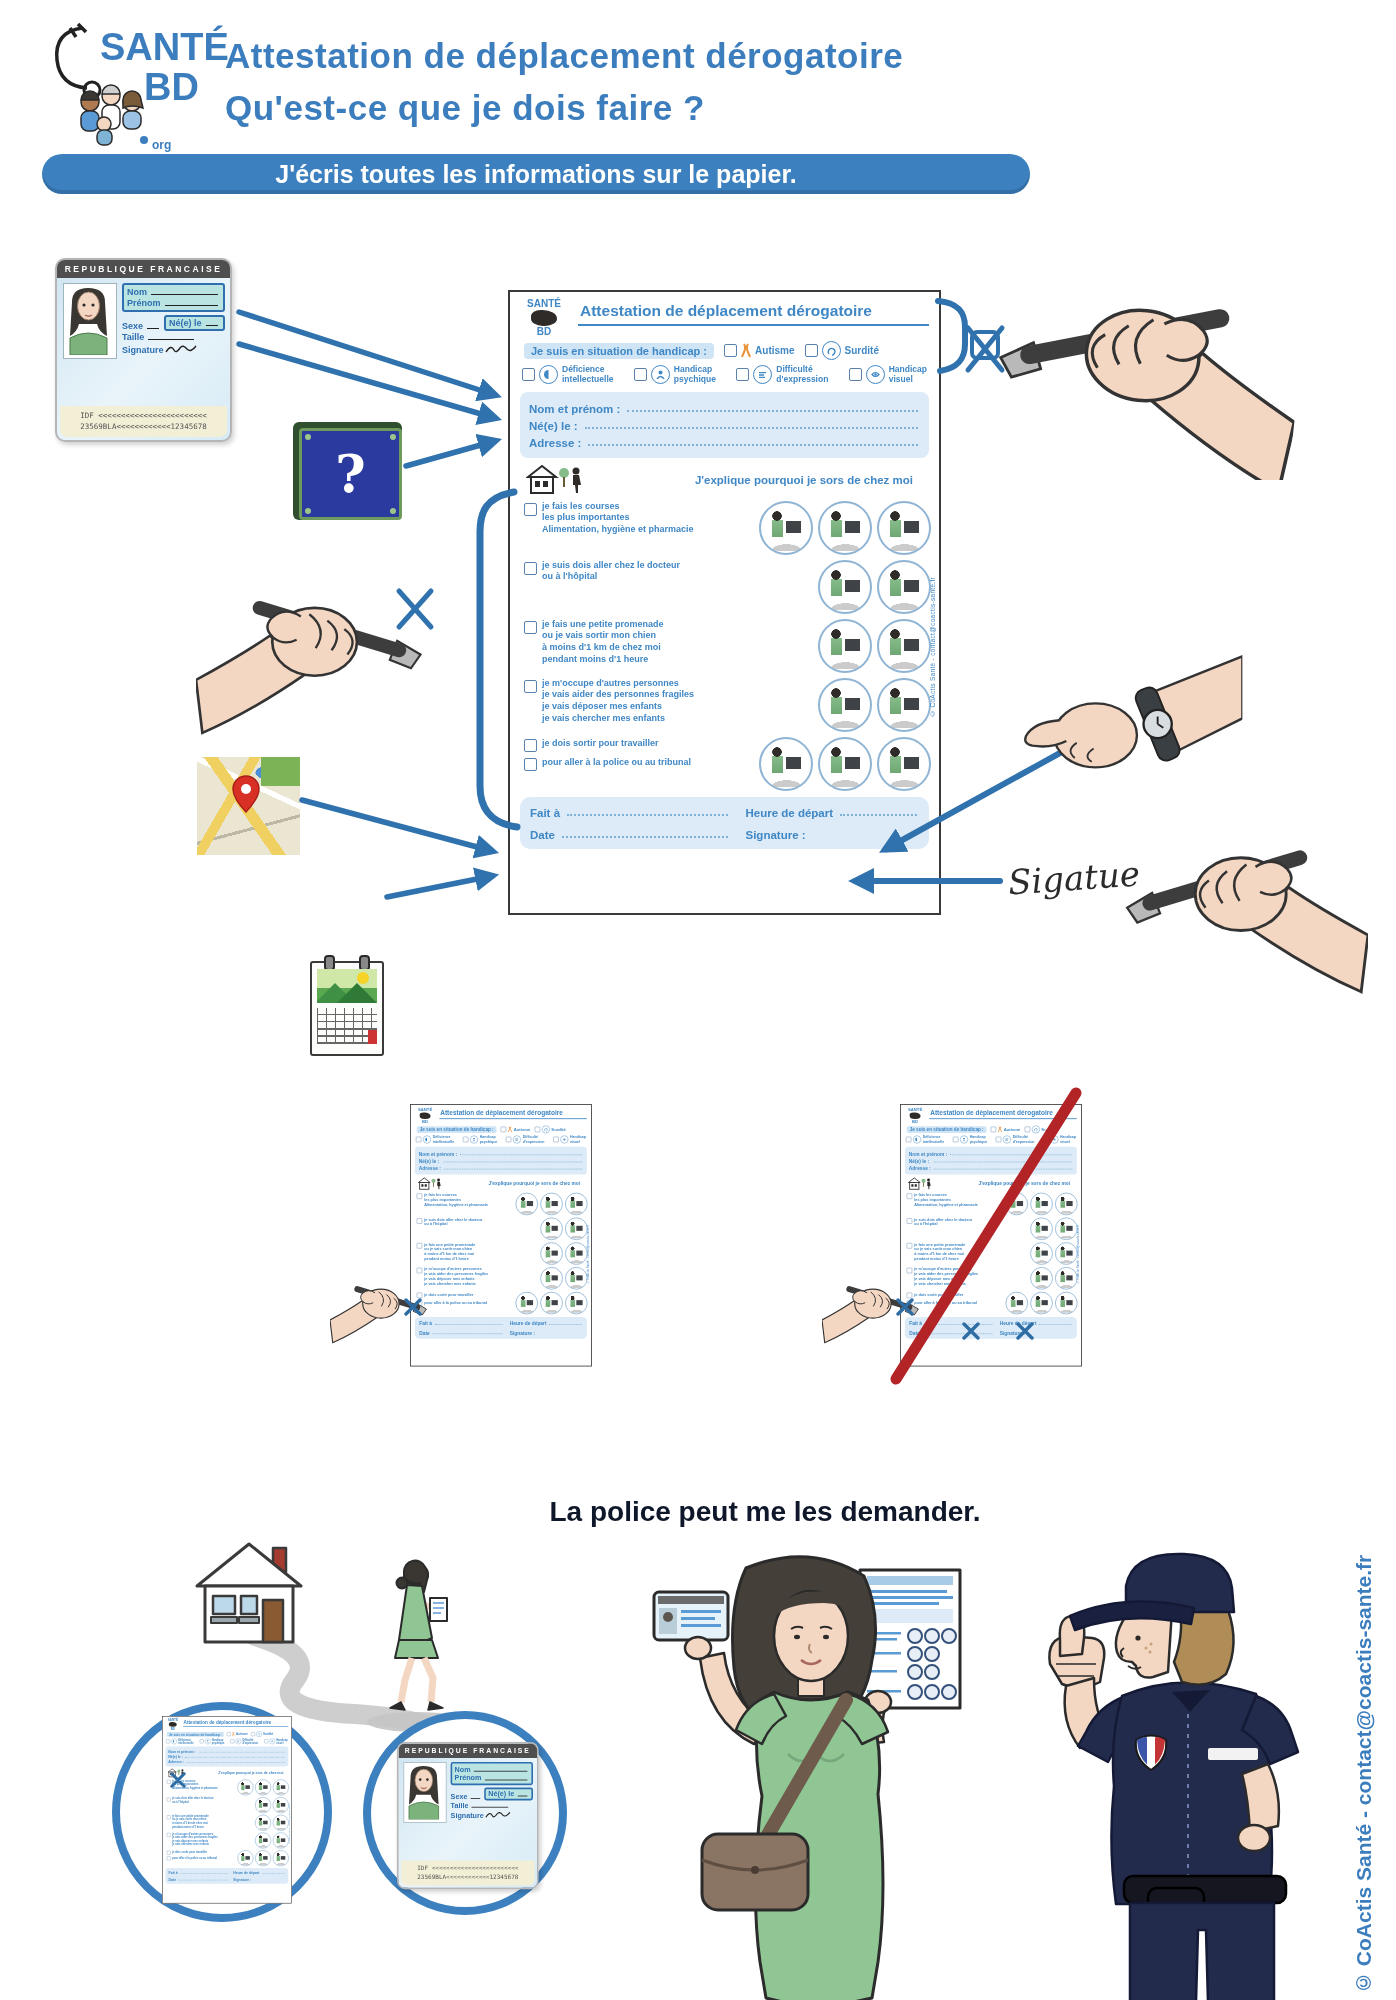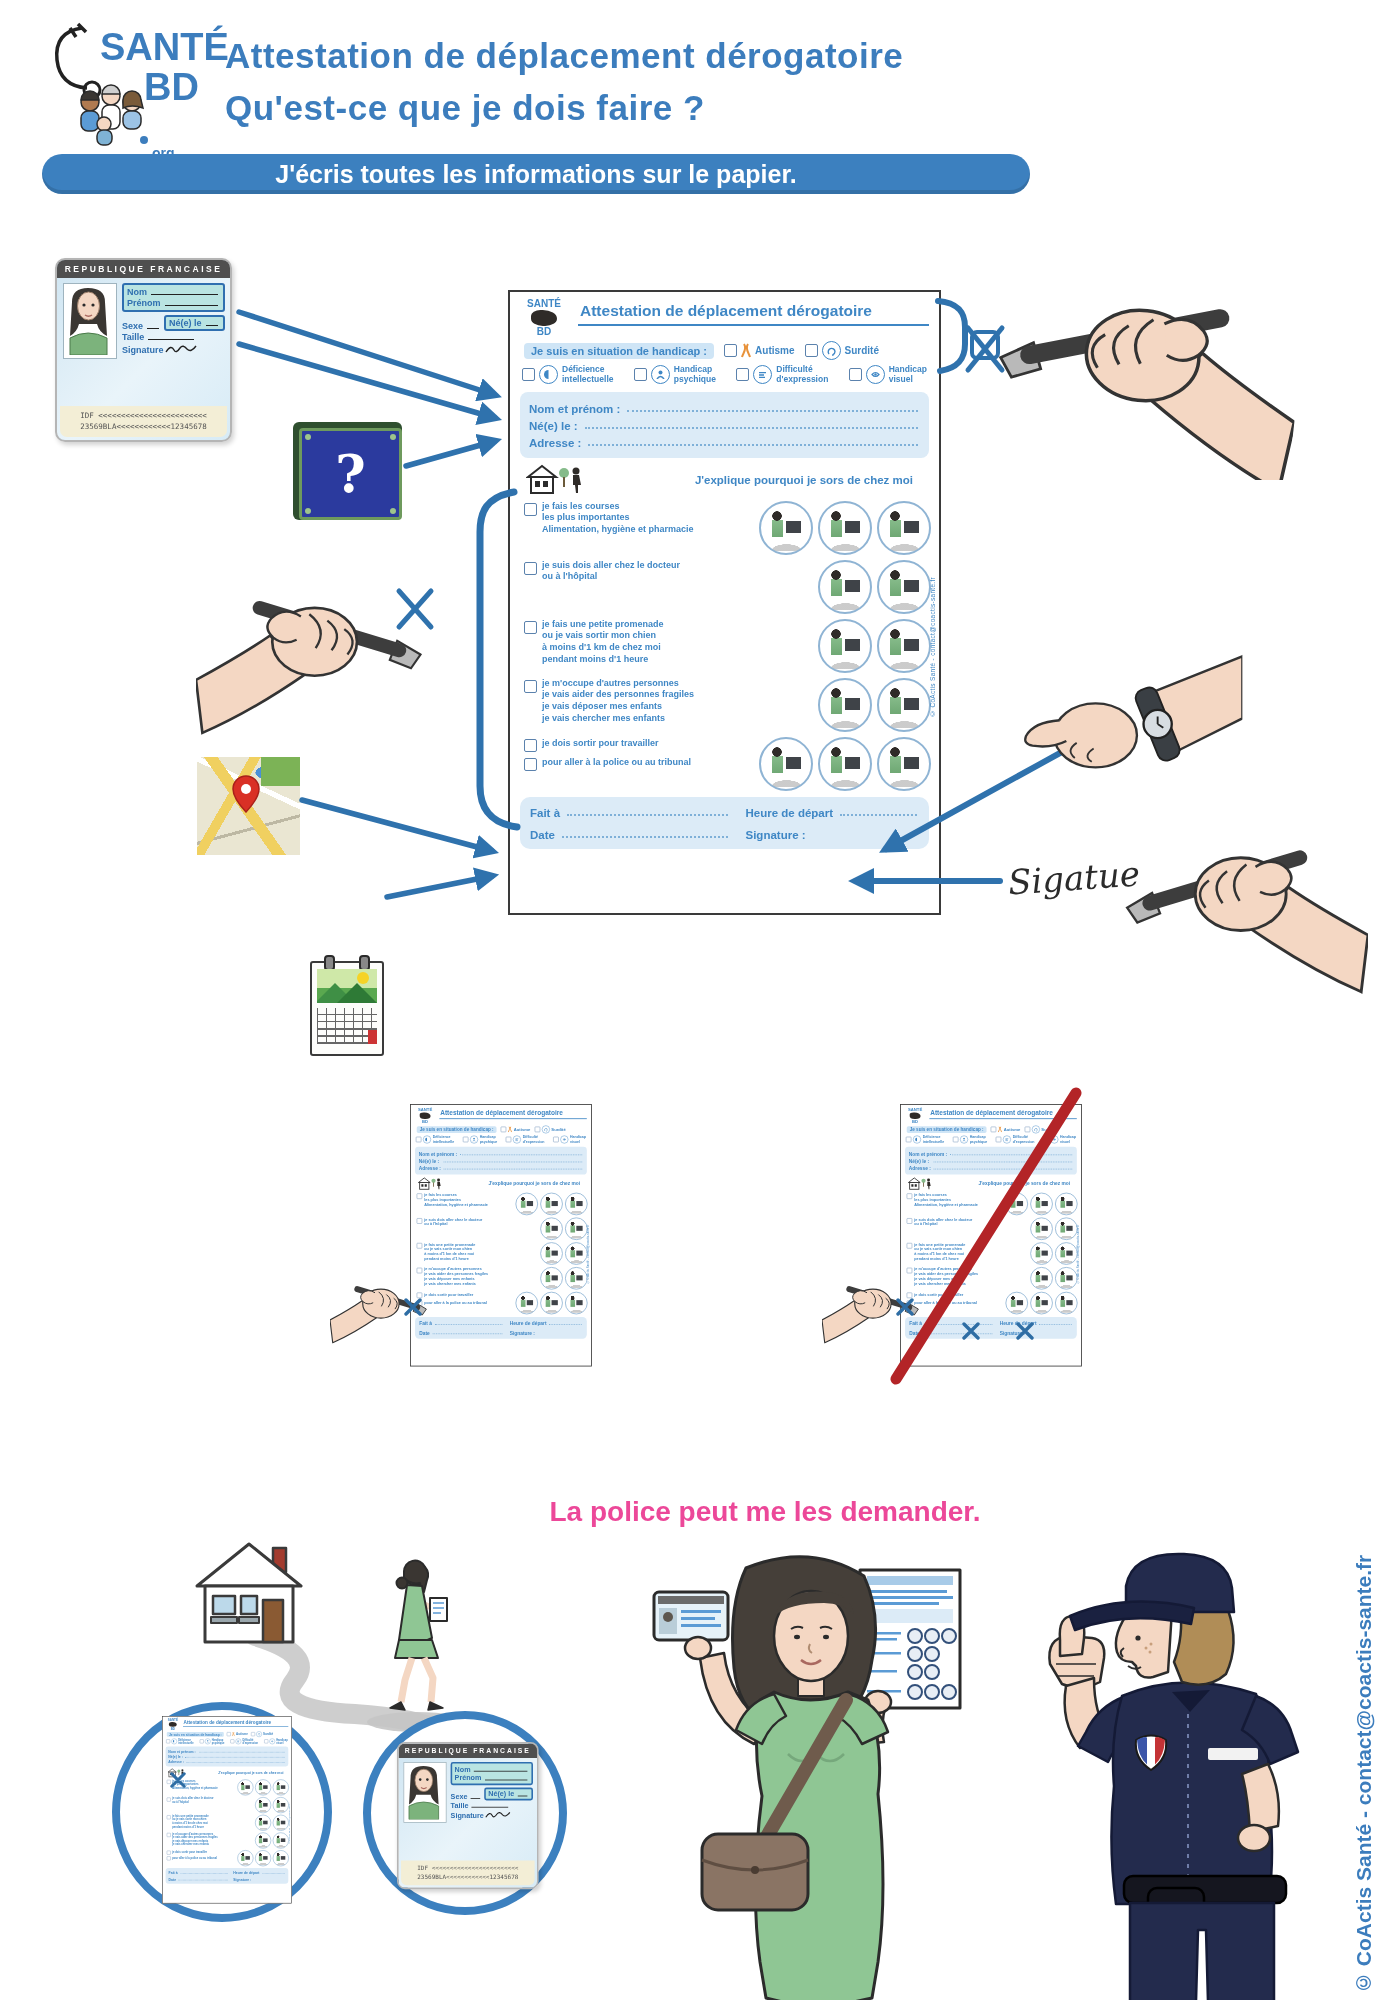--- a/index.html
+++ b/index.html
@@ -101,21 +101,21 @@
     background-image:linear-gradient(#c33,#c33),
       repeating-linear-gradient(0deg,#666 0 1.5px, transparent 1.5px 7.2px),
       repeating-linear-gradient(90deg,#666 0 1.5px, transparent 1.5px 9px);
     background-repeat:no-repeat,repeat,repeat;background-size:9px 14px,100% 100%,100% 100%;
     background-position:100% 100%,0 0,0 0;}
   .cal .ring{position:absolute;top:-8px;width:7px;height:12px;border:2.5px solid #2a2a2a;border-radius:4px;background:#888;}
   
   .bigcircle{width:316px;height:316px;border-radius:50%;box-sizing:border-box;background:#fff;}
   .minix{stroke:#2e6da4;stroke-width:3.4;stroke-linecap:round;}
   
-  .sub3{position:absolute;color:#ec4899;font-size:28px;font-weight:800;text-align:center;}
+  .sub3{position:absolute;color:#0f172a;font-size:28px;font-weight:800;text-align:center;}
   .vcopy{position:absolute;left:1352px;top:1135px;height:860px;writing-mode:vertical-rl;
          transform:rotate(180deg);font-size:21px;font-weight:700;color:#3c7dbd;white-space:nowrap;}
   .overlay{position:absolute;left:0;top:0;pointer-events:none;}
   svg{display:block;}
 </style>
 </head>
 <body>
 
 <div class="page">
 
@@ -156,21 +156,21 @@
         <circle cx="84" cy="84" r="9" fill="#f4d7c3"></circle>
           <path d="M75 82 a9 9 0 0 1 18 0 l2 8 q-11 -4 -20 0 z" fill="#7a5b3a"></path>
         <rect x="75" y="93" width="18" height="18" rx="7" fill="#9cc3e5"></rect>
         <circle cx="56" cy="106" r="7" fill="#f4d7c3"></circle>
           <rect x="49" y="112" width="15" height="15" rx="6" fill="#7fb3d5"></rect>
       </g>
       <circle cx="96" cy="122" r="4" fill="#3c7dbd"></circle>
     </svg>
     <span class="logo-txt" style="left:52px;top:8px;font-size:38px">SANTÉ</span>
     <span class="logo-txt" style="left:96px;top:48px;font-size:38px">BD</span>
-    <span class="logo-txt" style="left:104px;top:127px;font-size:14px">org</span>
+    <span class="logo-txt" style="left:104px;top:120px;font-size:12px">org</span>
   </div>
   <div class="title-line" style="top:36px">Attestation de déplacement dérogatoire</div>
   <div class="title-line" style="top:88px">Qu'est-ce que je dois faire ?</div>
 
   <div class="banner" style="left:42px;top:154px;width:988px;height:40px;font-size:25px;line-height:40px">J'écris toutes les informations sur le papier.</div>
   <div class="sub3" style="left:460px;top:1496px;width:610px">La police peut me les demander.</div>
 
   <div class="abs" style="left:55px;top:258px">
     <div class="idcard" id="tpl-idcard">
       <div class="idc-head">REPUBLIQUE FRANCAISE</div>

